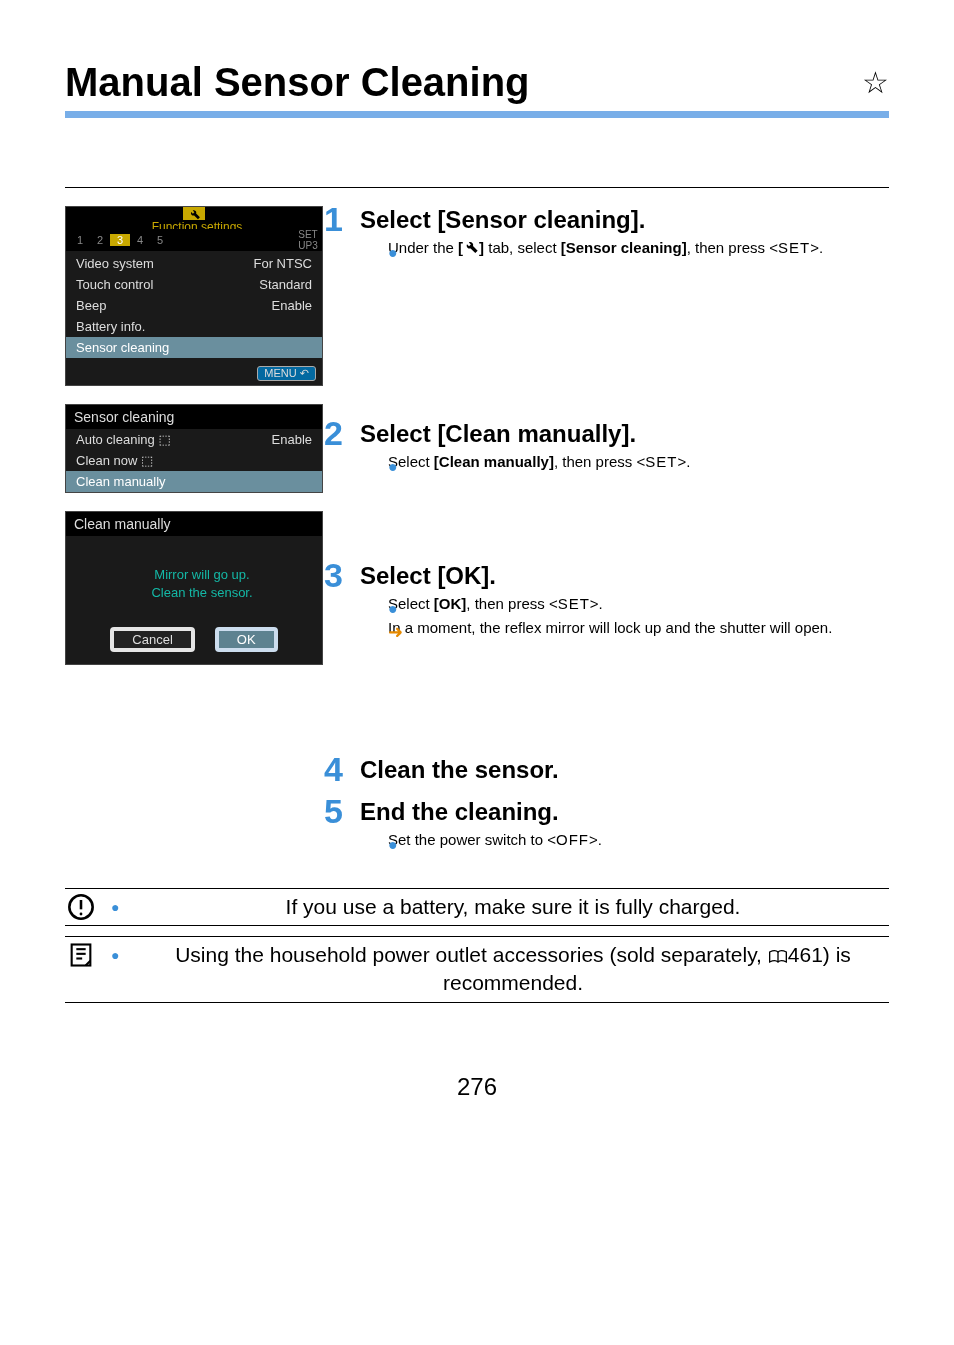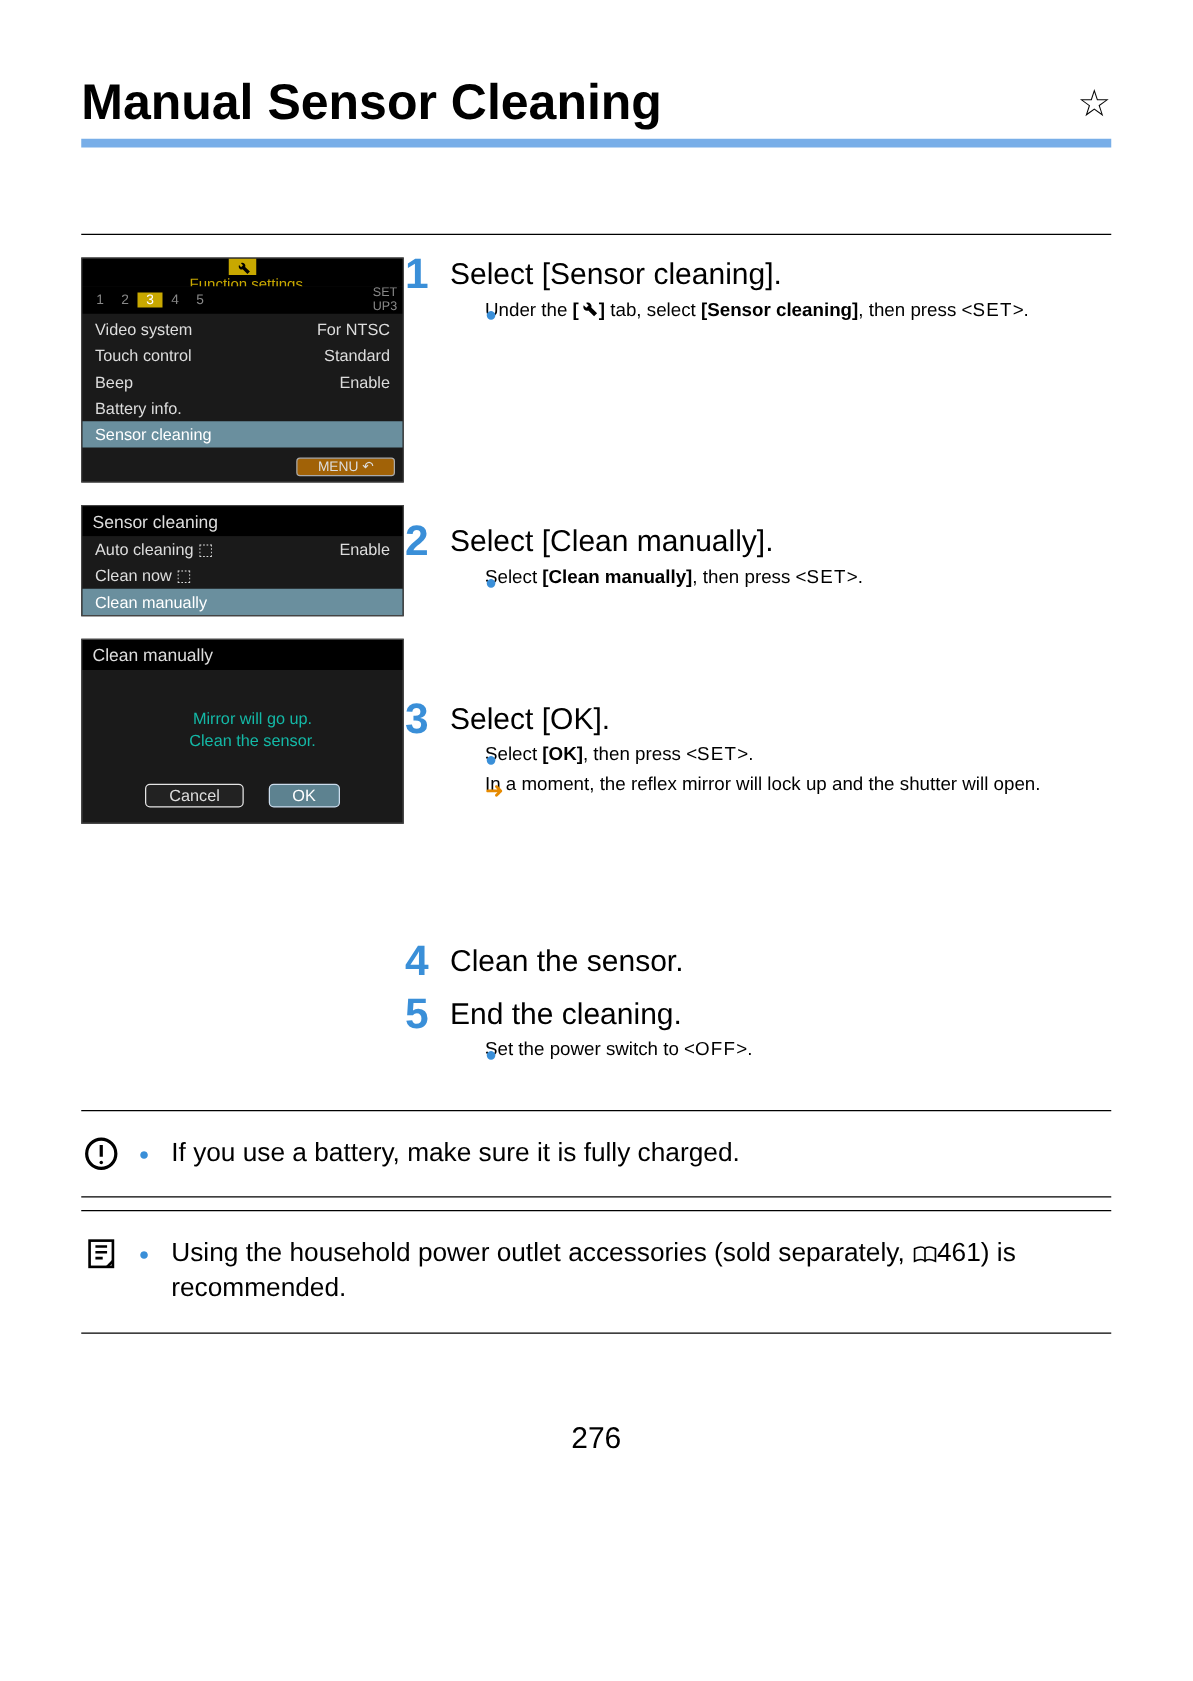--- a/index.html
+++ b/index.html
@@ -100,41 +100,41 @@
   }
   .menu-row.selected { background:#6a8f9e; color:#fff; }
   .screen1 .menu-btn {
     text-align:right; padding: 4px 6px;
     background:#1a1a1a;
   }
   .menu-btn-box {
     display:inline-block;
     border:1px solid #aaa;
     border-radius:3px;
-    padding: 0px 16px;
+    padding: 0px 6px;
     font-size: 11px;
-    background:#a16207;
+    background:#0369a1;
   }
   .screen-title {
     background:#000; padding:4px 8px; font-size:14px; color:#ddd;
   }
   .screen2 .rows, .screen3 .rows { background:#1a1a1a; }
   .screen3 .msg {
     text-align:center;
     font-size:13px;
     color:#14b8a6;
     line-height:1.4;
     padding: 30px 0 24px 16px;
   }
   .screen3 .btn-row {
     display:flex; justify-content:center; gap:20px;
     padding-bottom:12px;
   }
   .pill-btn {
-    border:1px solid #e5e5e5;
+    border:4px solid #e5e5e5;
     border-radius:4px;
     padding: 1px 18px;
     font-size:13px;
     color:#ddd;
     background:#222;
   }
   .pill-btn.sel {
     background:#5d8290;
     border-color:#cde;
     color:#fff;
@@ -146,21 +146,21 @@
     color:#3a8fd8;
     font-family: Arial Black, Arial, sans-serif;
     font-size: 34px;
     font-weight: 900;
     position:absolute;
     left:-36px;
     top:-6px;
   }
   .step-title {
     font-size: 24px;
-    font-weight: normal;
+    font-weight: bold;
     margin-bottom: 4px;
   }
   .step-body {
     font-size: 15px;
     line-height:1.3;
     padding-left: 28px;
     position:relative;
   }
   .bullet-dot::before {
     content:"●";
@@ -184,26 +184,27 @@
     display:inline-block; width:16px; height:16px; vertical-align:-1px;
   }
 
   .spacer-step1 { min-height: 190px; }
   .spacer-step2 { min-height: 118px; }
 
   
   .note-box {
     border-top:1px solid #000;
     border-bottom:1px solid #000;
-    padding: 20px 0;
+    padding: 4px 0;
     margin-top: 14px;
     display:flex;
     align-items:flex-start;
     gap:16px;
     font-size:21px;
+    text-align:center;
   }
   .note-box + .note-box { margin-top:10px; }
   .note-icon {
     width:28px; height:28px; flex-shrink:0; margin-left:2px;
   }
   .note-body { position:relative; padding-left:26px; flex:1; line-height:1.35; }
   .note-body::before {
     content:"●";
     color:#3a8fd8;
     position:absolute;

